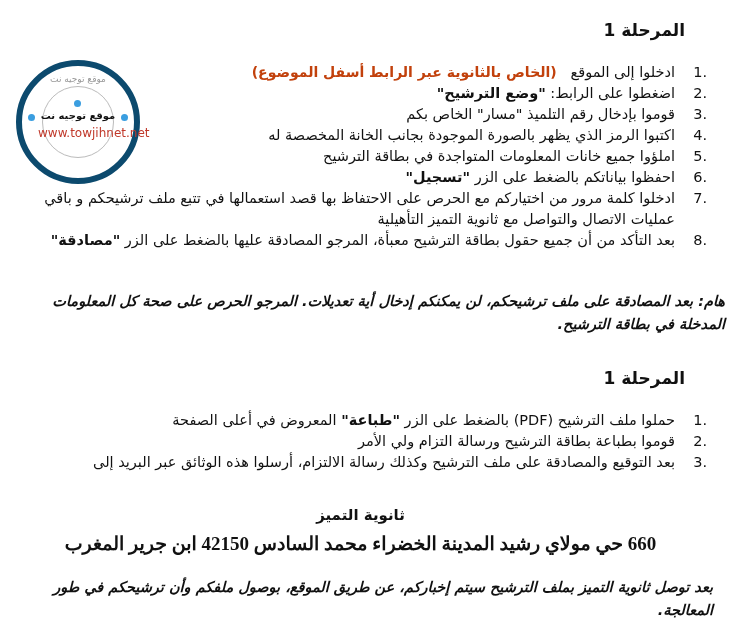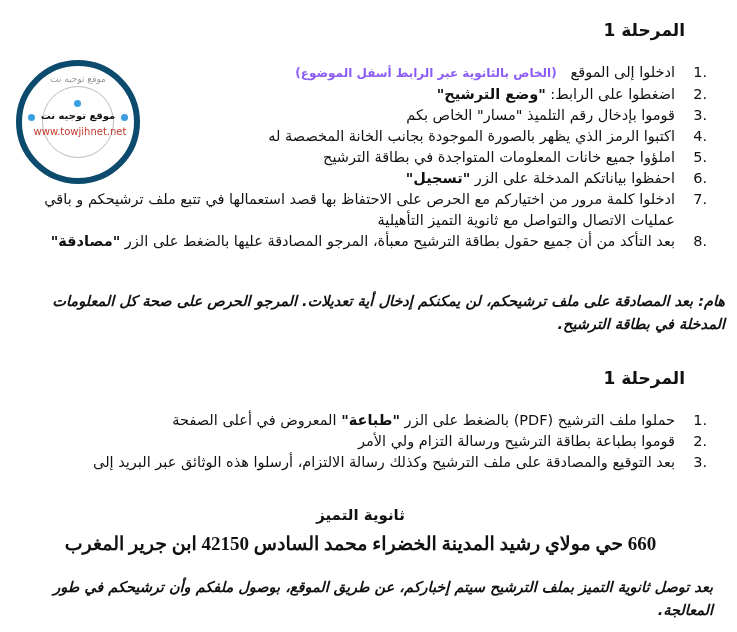--- a/index.html
+++ b/index.html
@@ -9,21 +9,21 @@
   }
   .page { position: absolute; inset: 0; }
   .heading {
     position: absolute; right: 52px; font-weight: bold; font-size: 17px;
   }
   .list { position: absolute; right: 30px; margin: 0; padding: 0; list-style: none; }
   .list li { display: flex; font-size: 14.5px; line-height: 21px; }
   .num { width: 32px; flex: 0 0 32px; text-align: right; direction: ltr; }
   .num span { display: inline-block; direction: ltr; }
   .txt { flex: 1; }
-  .red { color: #8b5cf6; font-weight: bold; font-size: 12px; }
+  .red { color: #c2410c; font-weight: bold; font-size: 14px; }
   b { font-weight: bold; }
   .note {
     position: absolute; right: 12px; left: 8px; font-style: italic; font-weight: bold;
     font-size: 14.5px; line-height: 23px;
   }
   .center {
     position: absolute; left: 0; right: 16px; text-align: center; font-weight: bold;
   }
   .watermark {
     position: absolute; left: 16px; top: 60px; width: 112px; height: 112px;
@@ -32,22 +32,22 @@
   }
   .watermark .inner {
     position: absolute; left: 20px; top: 20px; width: 70px; height: 70px;
     border-radius: 50%; border: 1px solid #bbb;
   }
   .watermark .title {
     position: absolute; left: 0; right: 0; top: 44px; text-align: center;
     font-size: 10px; font-weight: bold; color: #111; direction: rtl;
   }
   .watermark .url {
-    position: absolute; left: 4px; right: 0; top: 60px; text-align: center;
-    font-size: 10px; color: #c0392b;
+    position: absolute; left: 16px; right: 0; top: 60px; text-align: center;
+    font-size: 12px; color: #c0392b;
   }
   .watermark .dot {
     position: absolute; width: 7px; height: 7px; border-radius: 50%; background: #3a9ee0;
   }
   .watermark .arc-text {
     position: absolute; left: 0; right: 0; top: 8px; text-align: center;
     font-size: 9px; color: #999; direction: rtl;
   }
 </style>
 </head>
@@ -73,21 +73,21 @@
     <li>
       <span class="num"><span>4.</span></span>
       <span class="txt">اكتبوا الرمز الذي يظهر بالصورة الموجودة بجانب الخانة المخصصة له</span>
     </li>
     <li>
       <span class="num"><span>5.</span></span>
       <span class="txt">املؤوا جميع خانات المعلومات المتواجدة في بطاقة الترشيح</span>
     </li>
     <li>
       <span class="num"><span>6.</span></span>
-      <span class="txt"><span>احفظوا بياناتكم المدخلة على الزر </span><b>"تسجيل"</b></span>
+      <span class="txt"><span>احفظوا بياناتكم بالضغط على الزر </span><b>"تسجيل"</b></span>
     </li>
     <li>
       <span class="num"><span>7.</span></span>
       <span class="txt">ادخلوا كلمة مرور من اختياركم مع الحرص على الاحتفاظ بها قصد استعمالها في تتبع ملف ترشيحكم و باقي عمليات الاتصال والتواصل مع ثانوية التميز التأهيلية</span>
     </li>
     <li>
       <span class="num"><span>8.</span></span>
       <span class="txt"><span>بعد التأكد من أن جميع حقول بطاقة الترشيح معبأة، المرجو المصادقة عليها بالضغط على الزر </span><b>"مصادقة"</b></span>
     </li>
   </ol>

